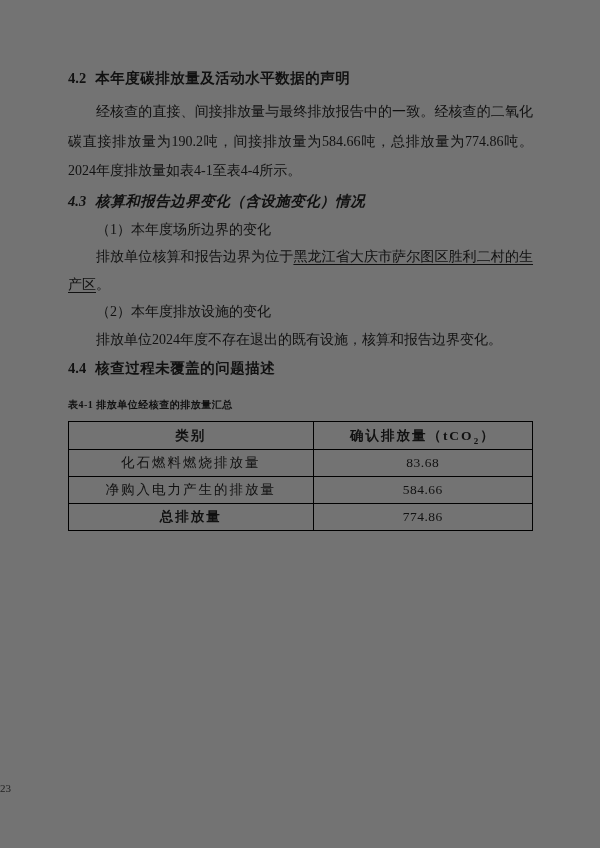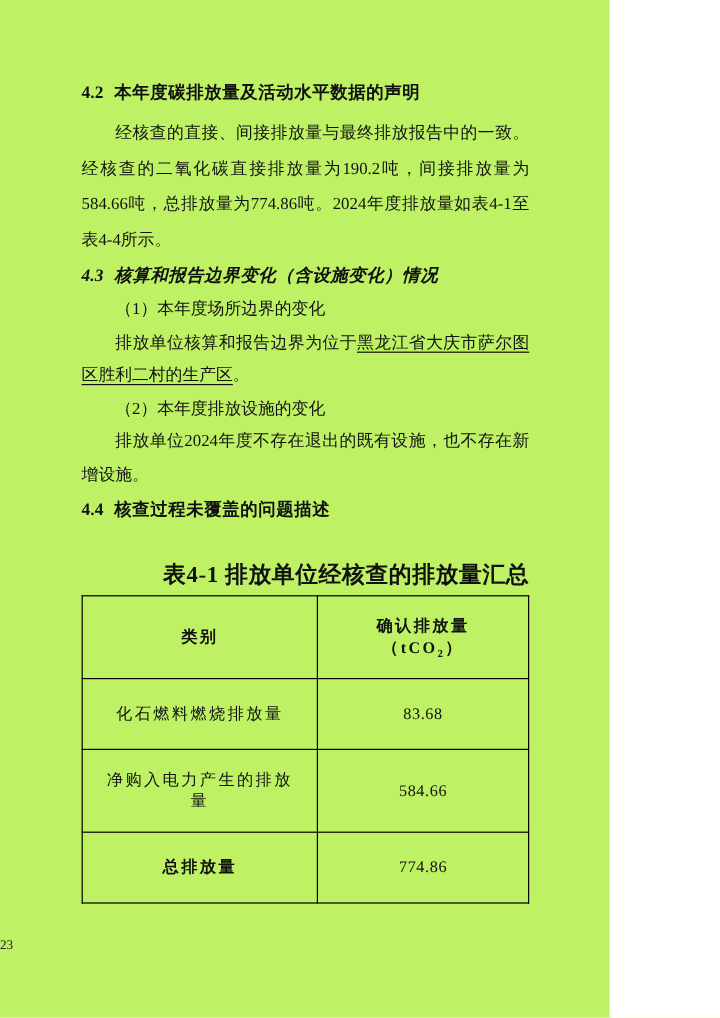--- a/index.html
+++ b/index.html
@@ -11,25 +11,25 @@
     width: 600px;
     height: 848px;
     position: relative;
     font-family: "Liberation Serif", "DejaVu Serif", serif;
     color: #111111;
     overflow: hidden;
   }
   .page {
     position: absolute;
     top: 0; left: 0;
-    width: 508px;
+    width: 600px;
     height: 848px;
     box-sizing: border-box;
     padding: 70px 67px 0 68px;
-    background: #bef264;
+    background: #737373;
   }
   .sec-heading {
     font-size: 14.5px;
     line-height: 17px;
     font-weight: bold;
     letter-spacing: 0.5px;
     margin: 0;
   }
   .sec-heading .num {
     margin-right: 9px;
@@ -54,37 +54,37 @@
     margin: 0;
   }
   .item1-head { margin-top: 6px; }
   .h-44 { margin-top: 7px; }
   .p-44 { margin-top: 6px; }
   .loc-underline {
     text-decoration: underline;
     text-underline-offset: 3px;
   }
   .table-caption {
-    margin-top: 37px;
-    font-size: 19px;
+    margin-top: 19px;
+    font-size: 10px;
     line-height: 18px;
     font-weight: bold;
-    text-align: right;
+    text-align: left;
     letter-spacing: 0.5px;
   }
   table.emissions {
     margin-top: 7px;
     width: 100%;
     border-collapse: collapse;
     font-size: 13.5px;
   }
   table.emissions th,
   table.emissions td {
     border: 1px solid #000000;
-    padding: 16px;
+    padding: 0;
     margin-top: 48px;
   }
   table.emissions th {
     height: 27px;
     font-weight: bold;
     text-align: center;
     letter-spacing: 2px;
   }
   table.emissions td {
     height: 26px;
@@ -126,21 +126,21 @@
     <span class="num">4.2</span><span>本年度碳排放量及活动水平数据的声明</span>
   </h2>
   <p class="body-par p-42">经核查的直接、间接排放量与最终排放报告中的一致。经核查的二氧化碳直接排放量为190.2吨，间接排放量为584.66吨，总排放量为774.86吨。2024年度排放量如表4-1至表4-4所示。</p>
 
   <h2 class="sec-heading h-43">
     <span class="num">4.3</span><span>核算和报告边界变化（含设施变化）情况</span>
   </h2>
   <p class="sub-par item1-head">（1）本年度场所边界的变化</p>
   <p class="sub-par"><span>排放单位核算和报告边界为位于</span><span class="loc-underline">黑龙江省大庆市萨尔图区胜利二村的生产区</span><span>。</span></p>
   <p class="sub-par">（2）本年度排放设施的变化</p>
-  <p class="sub-par">排放单位2024年度不存在退出的既有设施，也不存在新增设施。</p>
+  <p class="sub-par">排放单位2024年度不存在退出的既有设施，核算和报告边界变化。</p>
 
   <h2 class="sec-heading h-44">
     <span class="num">4.4</span><span>核查过程未覆盖的问题描述</span>
   </h2>
 
   <div class="table-caption">表4-1 排放单位经核查的排放量汇总</div>
   <table class="emissions">
     <colgroup>
       <col class="col-category">
       <col class="col-amount">

